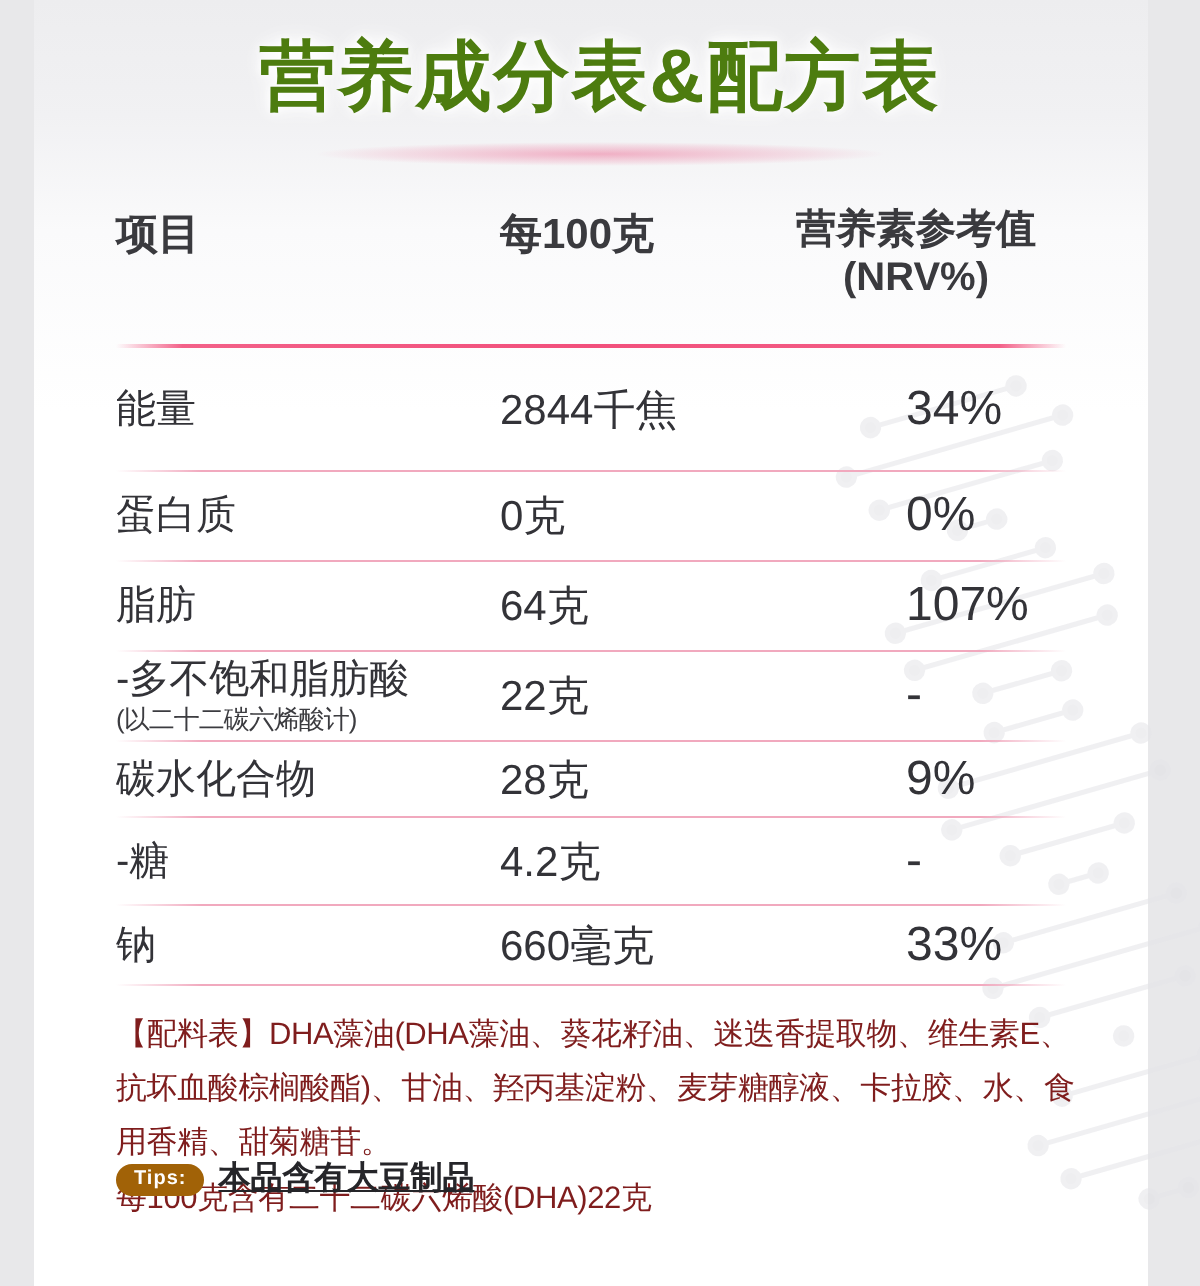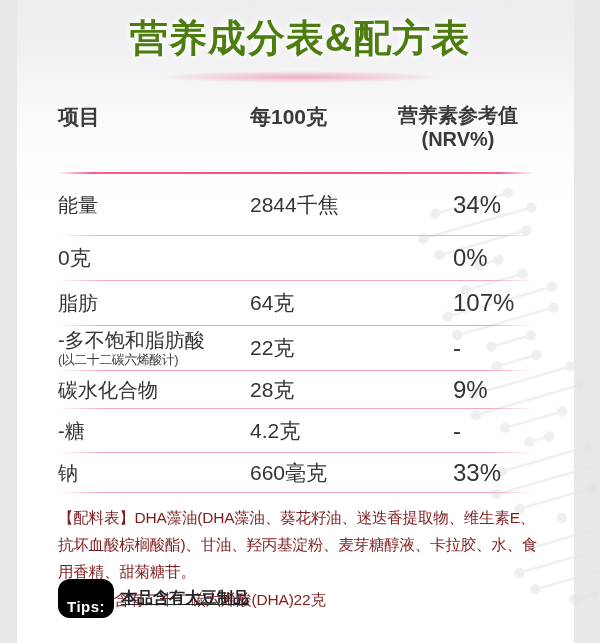--- a/index.html
+++ b/index.html
@@ -50,22 +50,22 @@
   .ingredients{
     position:absolute;left:58px;top:504px;width:480px;z-index:4;
     font-size:15.5px;color:#7f1d1d;line-height:1.75;letter-spacing:-0.2px;
   }
   .ingredients .dha{margin-top:1px;}
   .tips{
     position:absolute;left:58px;top:579px;z-index:4;
     display:flex;align-items:center;
   }
   .tips-badge{
-    background:#000000;color:#ffffff;font-weight:bold;font-size:15px;
-    border-radius:12px;padding:19px 9px 3px 9px;letter-spacing:.5px;
+    background:#a16207;color:#ffffff;font-weight:bold;font-size:10px;
+    border-radius:12px;padding:2px 9px 3px 9px;letter-spacing:.5px;
   }
   .tips-text{margin-left:7px;font-size:16px;font-weight:bold;color:#252529;text-decoration:underline;}
 </style>
 </head>
 <body>
 
 <div class="card"></div>
 
 <svg class="watermark" width="180" height="450" viewBox="0 0 150 440">
   <g stroke="#e5e5e9" stroke-width="2.5" fill="#e1e1e5">
@@ -150,20 +150,21 @@
   <div class="head-line"></div>
 
   <div class="row" style="height:61px">
     <div class="c-item">能量</div>
     <div class="c-val">2844千焦</div>
     <div class="c-nrv">34%</div>
   </div>
   <div class="sep"></div>
 
   <div class="row" style="height:44px">
+    <div class="c-item">蛋白质</div>
     <div class="c-val">0克</div>
     <div class="c-nrv">0%</div>
   </div>
   <div class="sep"></div>
 
   <div class="row" style="height:44px">
     <div class="c-item">脂肪</div>
     <div class="c-val">64克</div>
     <div class="c-nrv">107%</div>
   </div>

